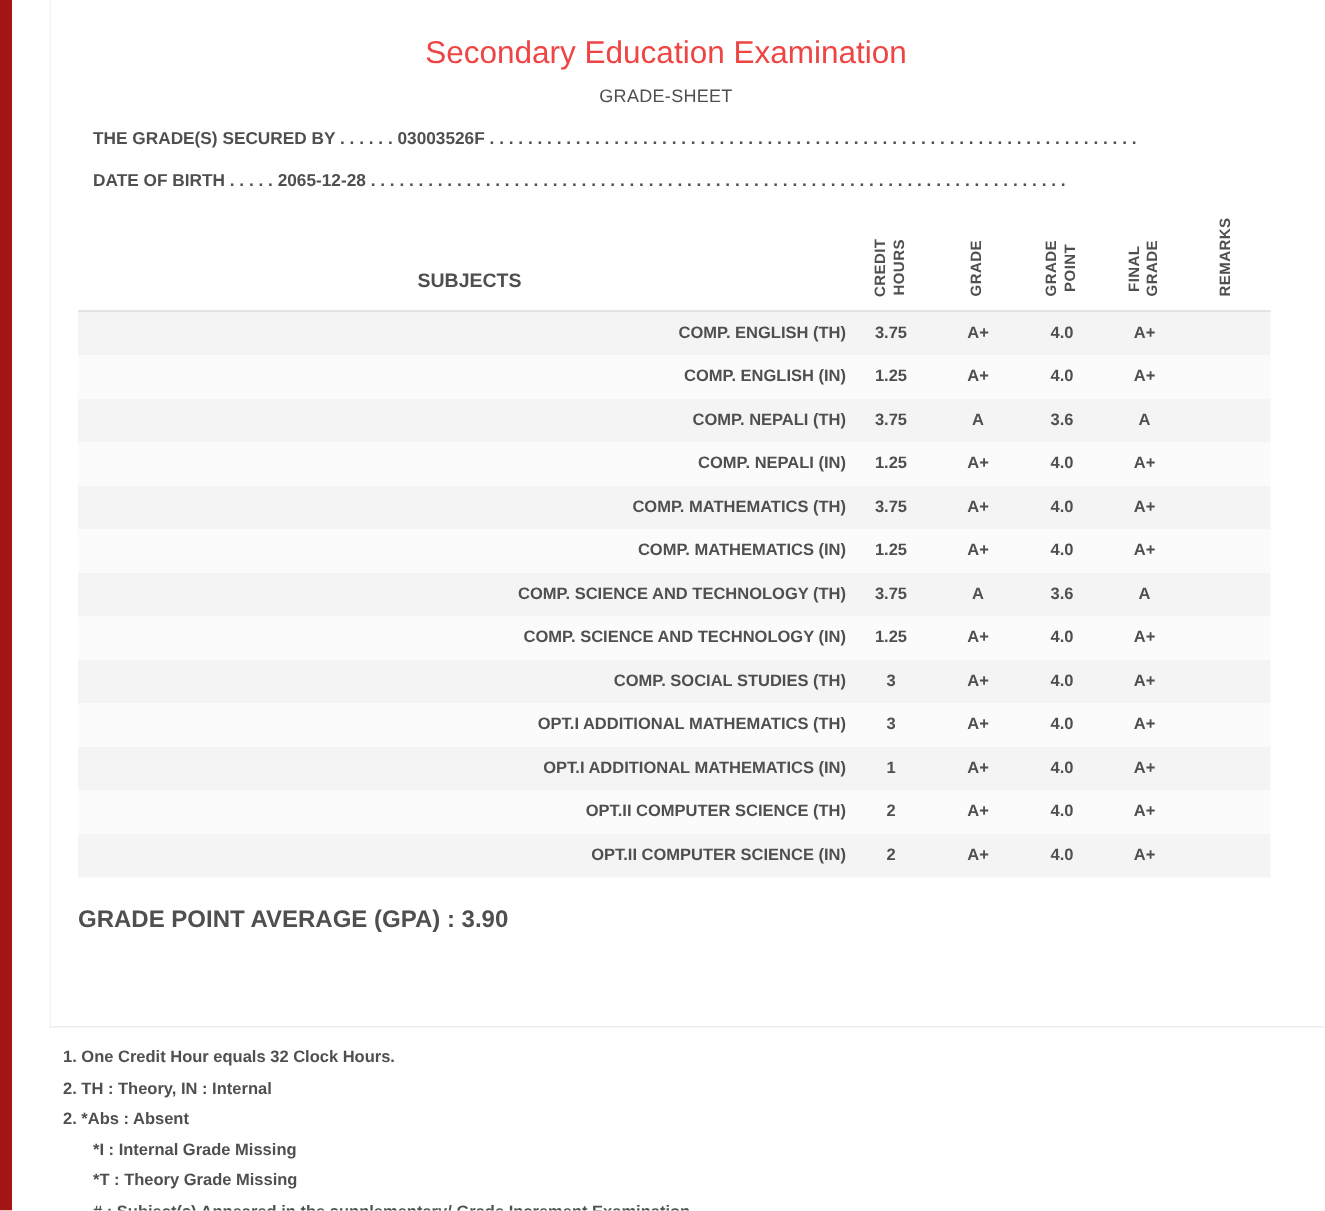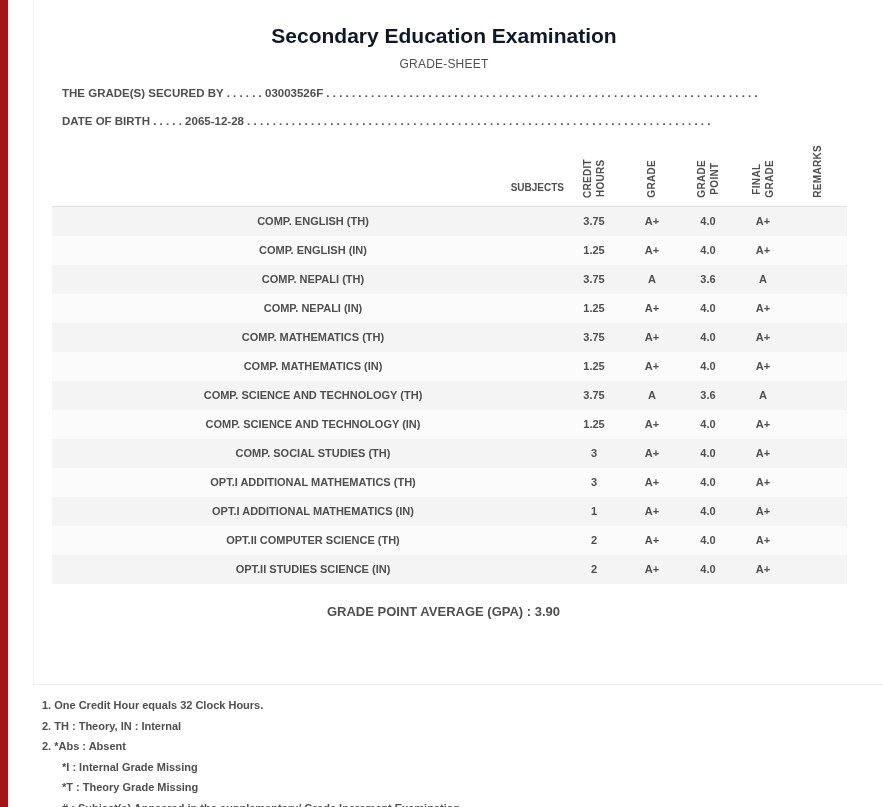--- a/index.html
+++ b/index.html
@@ -4,35 +4,35 @@
 <style>
   html, body { margin: 0; padding: 0; }
   body {
     width: 883px; height: 807px; overflow: hidden; background: #ffffff;
     font-family: "Liberation Sans", "DejaVu Sans", sans-serif;
   }
   .page { position: relative; width: 883px; height: 807px; color: #4f4f4f; background: #ffffff; }
   .red-bar { position: absolute; left: 0; top: 0; width: 8px; height: 807px; background: #a31515; }
   .hairline { position: absolute; left: 33px; top: 0; width: 1px; height: 686px; background: #f3f3f3; }
   .content { position: absolute; left: 40px; top: 0; width: 808px; }
-  .title { margin-top: 24px; text-align: center; font-size: 21px; font-weight: 700; color: #0f172a; }
+  .title { margin-top: 24px; text-align: center; font-size: 21px; font-weight: 400; color: #ef4444; }
   .subtitle { margin-top: 9px; text-align: center; font-size: 12px; font-weight: normal; letter-spacing: .2px; }
   .info { margin-top: 8px; padding-left: 22px; }
   .info-line { font-size: 11.5px; font-weight: bold; line-height: 28px; white-space: nowrap; overflow: hidden; width: 745px; }
   table.grade { margin: 6px 0 0 12px; border-collapse: collapse; table-layout: fixed; width: 795px; }
   th, td { font-weight: bold; }
   thead th { border-bottom: 1px solid #e2e2e2; }
-  th.subjects { text-align: right; vertical-align: bottom; padding: 0 0 13px 10px; font-size: 10px; }
+  th.subjects { text-align: center; vertical-align: bottom; padding: 0 0 13px 10px; font-size: 13px; }
   th.vert { vertical-align: bottom; padding: 4px 0 6px; font-size: 10px; text-align: center; }
   .vtext { display: inline-block; writing-mode: vertical-rl; transform: rotate(180deg); white-space: pre-line; line-height: 1.25; letter-spacing: .3px; }
   tbody td { height: 29px; font-size: 11px; text-align: center; padding: 0; }
-  tbody td:first-child { text-align: center; padding-left: 10px; margin-top: 12px; }
+  tbody td:first-child { text-align: right; padding-left: 10px; margin-top: 12px; }
   tbody tr:nth-child(odd) { background: #f4f4f4; }
   tbody tr:nth-child(even) { background: #fbfbfb; }
-  .gpa { margin: 20px 0 0 12px; width: 783px; text-align: center; font-size: 13px; font-weight: bold; }
+  .gpa { margin: 20px 0 0 12px; width: 783px; text-align: left; font-size: 16px; font-weight: bold; }
   .notes { position: absolute; left: 33px; top: 684px; width: 850px; border-top: 1px solid #ededed; padding-top: 10px; }
   .note { font-size: 11px; font-weight: bold; line-height: 20.5px; padding-left: 9px; white-space: nowrap; }
   .note.indent { padding-left: 29px; }
 </style>
 </head>
 <body>
 
 <div class="page">
   <div class="red-bar"></div>
   <div class="hairline"></div>
@@ -159,21 +159,21 @@
           </tr>
           <tr>
             <td>OPT.II COMPUTER SCIENCE (TH)</td>
             <td>2</td>
             <td>A+</td>
             <td>4.0</td>
             <td>A+</td>
             <td></td>
           </tr>
           <tr>
-            <td>OPT.II STUDIES SCIENCE (IN)</td>
+            <td>OPT.II COMPUTER SCIENCE (IN)</td>
             <td>2</td>
             <td>A+</td>
             <td>4.0</td>
             <td>A+</td>
             <td></td>
           </tr>
         </tbody>
     </table>
 
     <div class="gpa">GRADE POINT AVERAGE (GPA) : 3.90</div>

